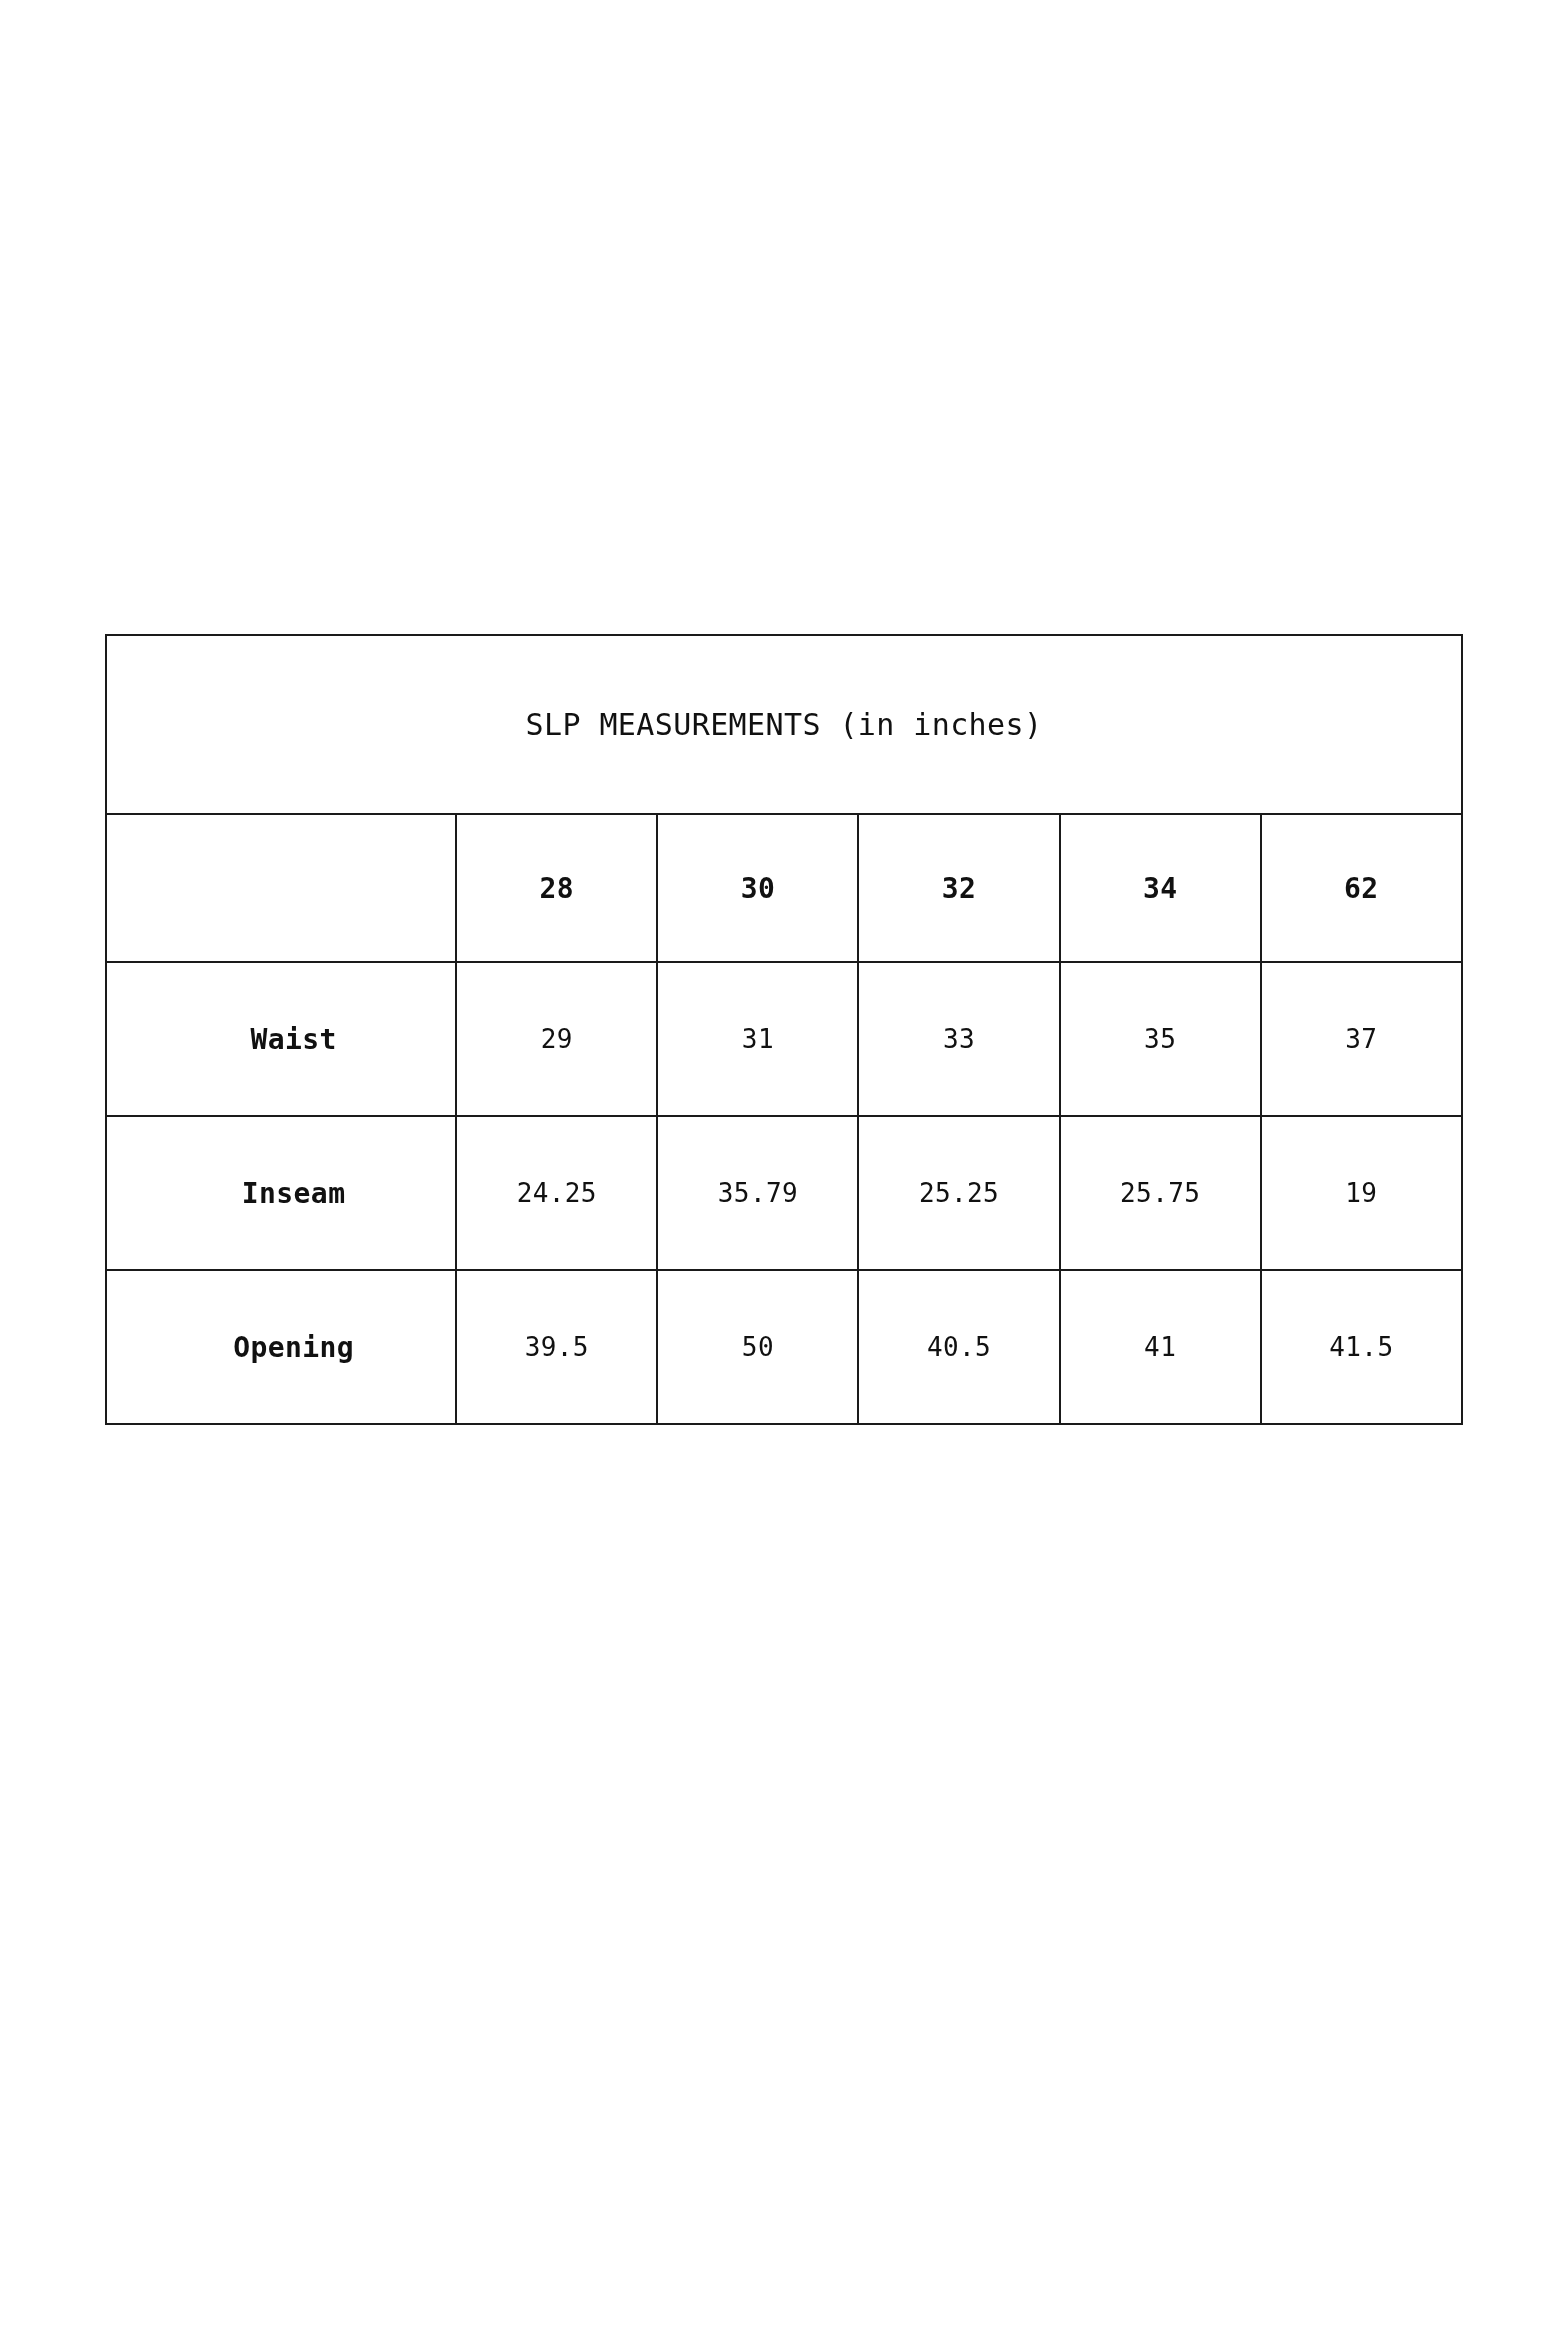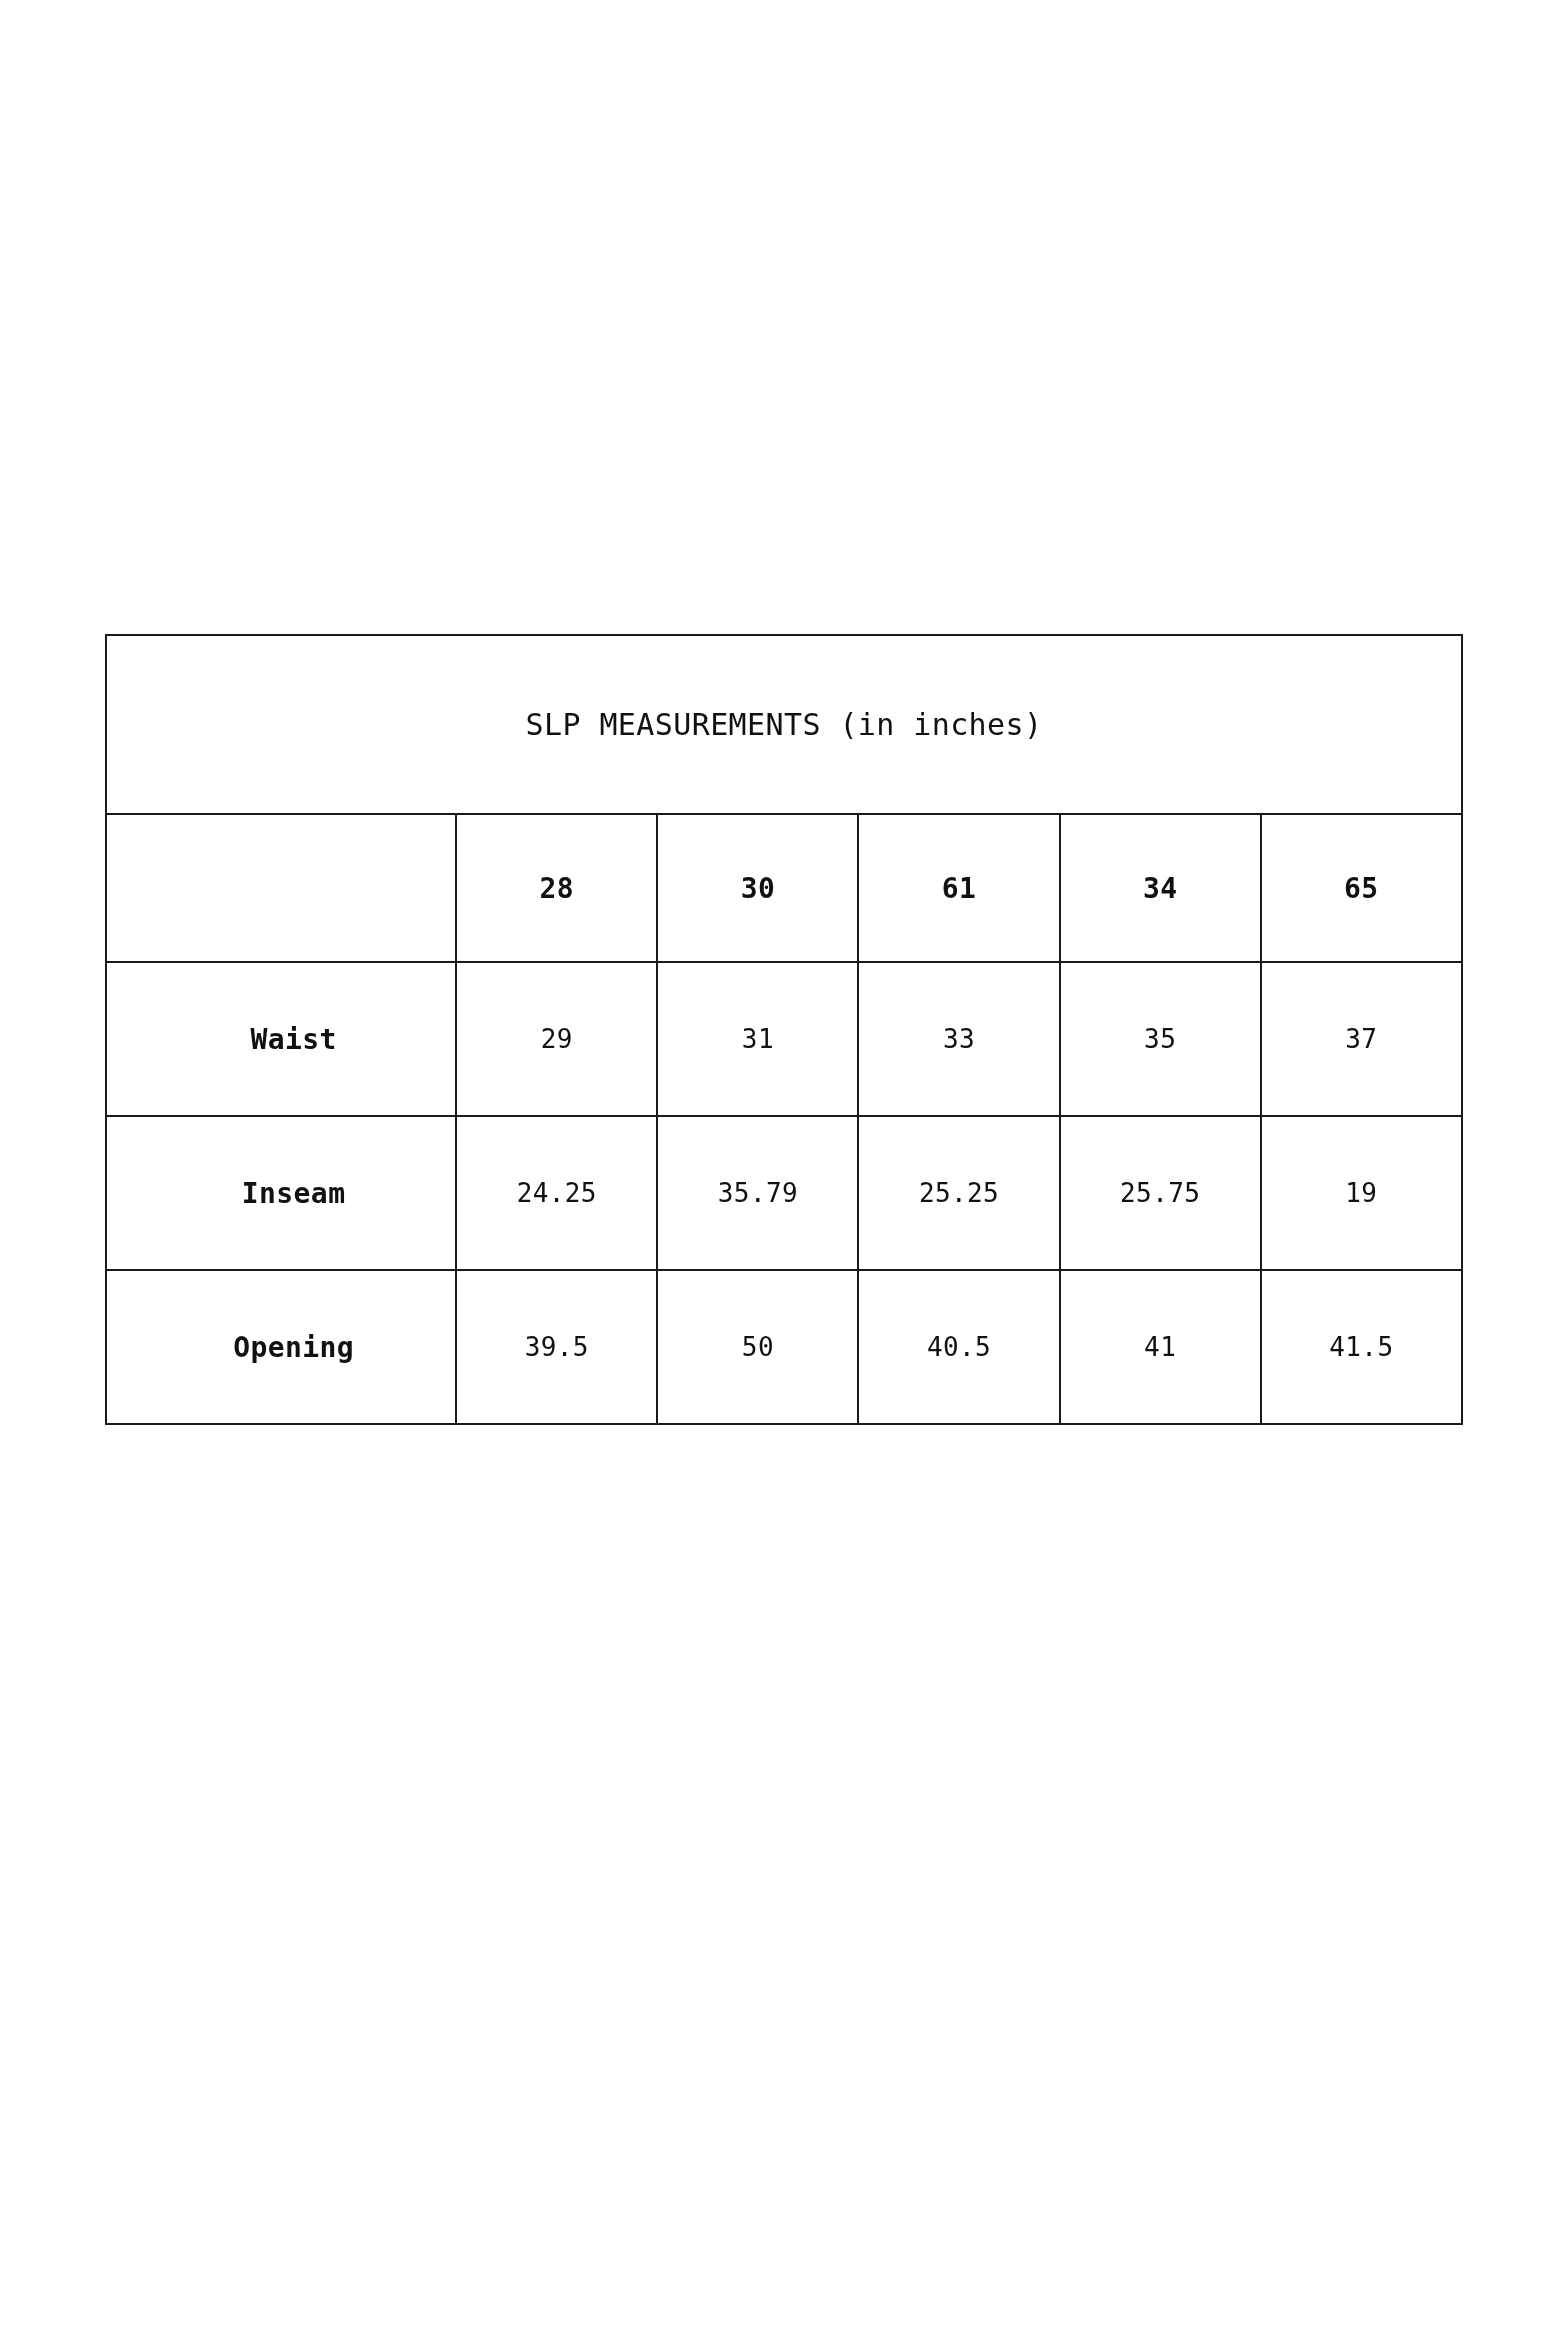--- a/index.html
+++ b/index.html
@@ -94,23 +94,23 @@
         <col class="size-col">
       </colgroup>
       <tbody>
         <tr>
           <td class="title-cell" colspan="6">SLP MEASUREMENTS (in inches)</td>
         </tr>
         <tr>
           <td class="corner-cell"></td>
           <td class="size-head">28</td>
           <td class="size-head">30</td>
-          <td class="size-head">61</td>
+          <td class="size-head">32</td>
           <td class="size-head">34</td>
-          <td class="size-head">65</td>
+          <td class="size-head">62</td>
         </tr>
 
         <tr class="data-row">
           <td class="row-label">Waist</td>
           <td>29</td>
           <td>31</td>
           <td>33</td>
           <td>35</td>
           <td>37</td>
         </tr>

